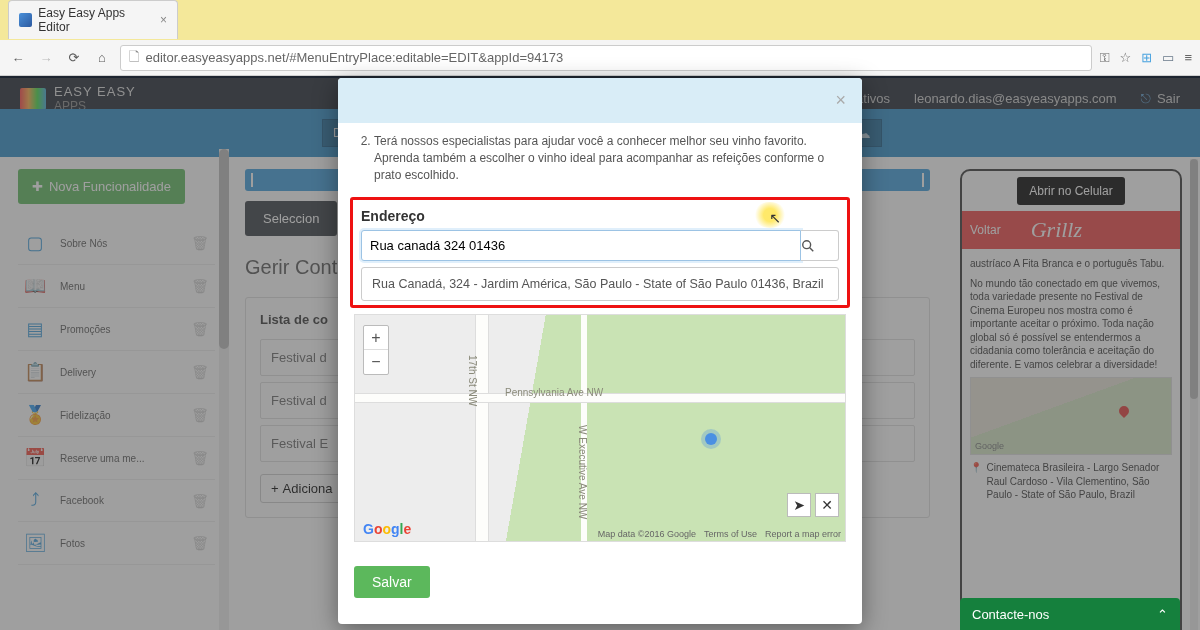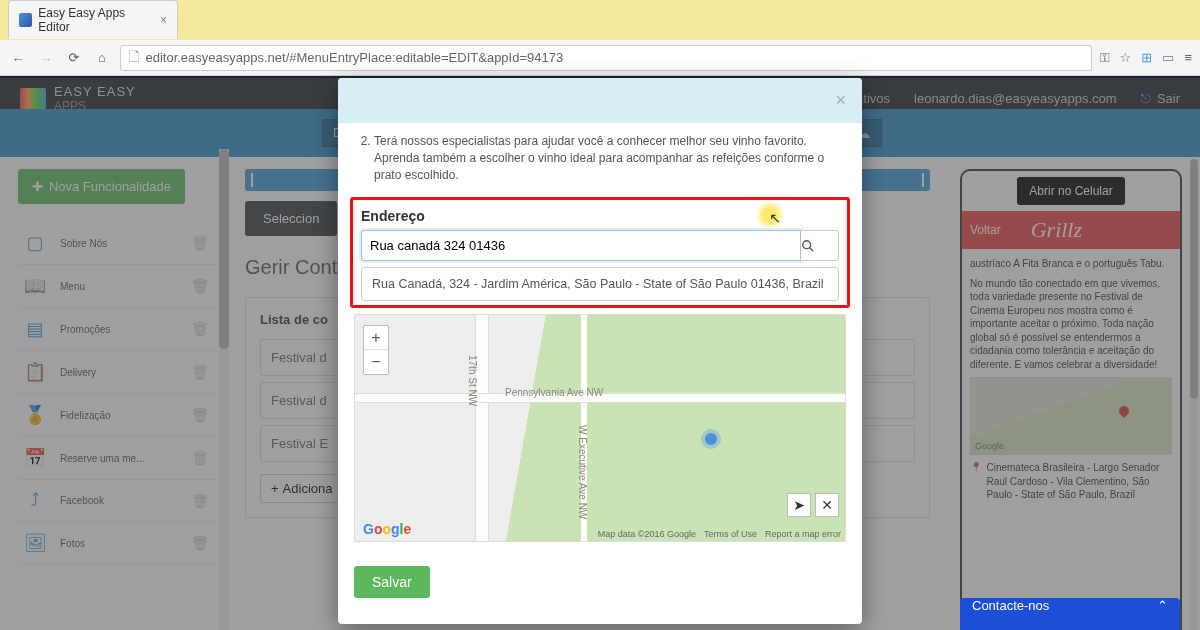--- a/index.html
+++ b/index.html
@@ -58,21 +58,21 @@
 .phone-header { background: #ef4444; color: #fff; display: flex; align-items: center; padding: 6px 8px; gap: 12px; }
 .back-text { font-size: 12px; }
 .grillz { font-family: cursive; font-size: 22px; margin-left: 18px; font-style: italic; }
 .phone-content { padding: 8px; font-size: 10px; color: #333; line-height: 1.35; overflow: hidden; }
 .mini-map { height: 78px; background: linear-gradient(160deg,#e8e4d8 40%,#d4e6c4 40%); margin: 6px 0; border: 1px solid #ddd; position: relative; }
 .pin { position:absolute; right: 42px; top: 28px; width:10px; height:10px; background:#e53935; border-radius:50% 50% 50% 0; transform:rotate(-45deg);}
 .addr-text { font-size: 10px; display: flex; gap: 4px; }
 .right-scroll { position: absolute; top: 50px; right: 2px; width: 8px; height: 500px; background: #eee; }
 .right-scroll-thumb { background: #bbb; height: 240px; width: 100%; position: absolute; top: 0; border-radius: 4px; }
 
-.contact-bar { position: absolute; bottom: 0; right: 20px; width: 220px; height: 32px; background: #1d4ed8; color: #fff; display: flex; align-items: flex-start; padding: 0 12px; font-size: 13px; border-radius: 4px 4px 0 0; }
+.contact-bar { position: absolute; bottom: 0; right: 20px; width: 220px; height: 32px; background: #15803d; color: #fff; display: flex; align-items: center; padding: 0 12px; font-size: 13px; border-radius: 4px 4px 0 0; }
 .contact-bar .chev { margin-left: auto; }
 
 .overlay { position: absolute; top: 78px; left: 0; right: 0; bottom: 0; background: rgba(80,80,80,0.55); }
 
 .modal { position: absolute; top: 78px; left: 338px; width: 524px; background: #fff; border-radius: 4px; box-shadow: 0 6px 24px rgba(0,0,0,0.4); }
 .modal-head { background: #d9edf7; color: #31708f; padding: 12px 16px; border-radius: 4px 4px 0 0; display: flex; align-items: center; }
 .modal-title { font-weight: bold; font-size: 15px; }
 .modal-close { margin-left: auto; color: #aaa; font-size: 18px; cursor: pointer; }
 .modal-body { padding: 10px 16px 14px 16px; }
 .desc-list { font-size: 12px; color: #555; line-height: 1.4; padding: 0 6px 8px 20px; }

